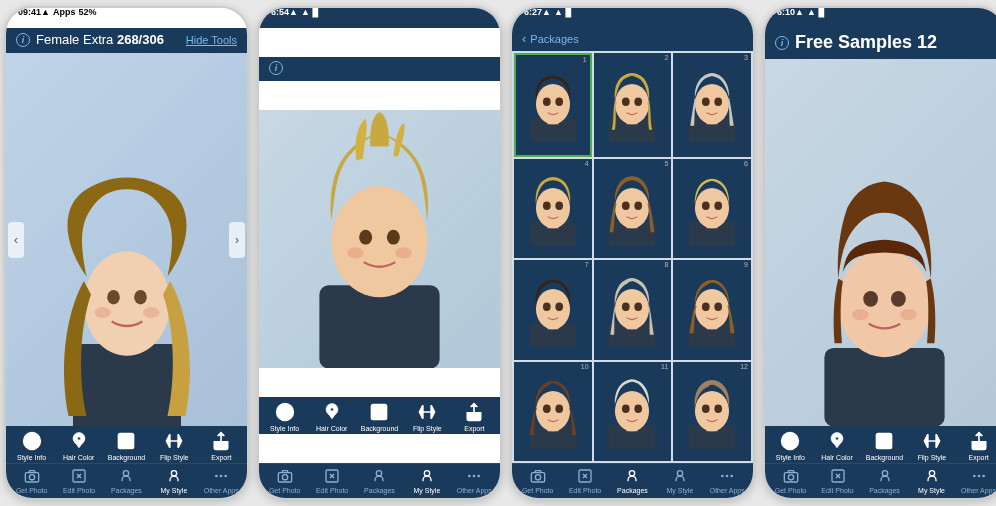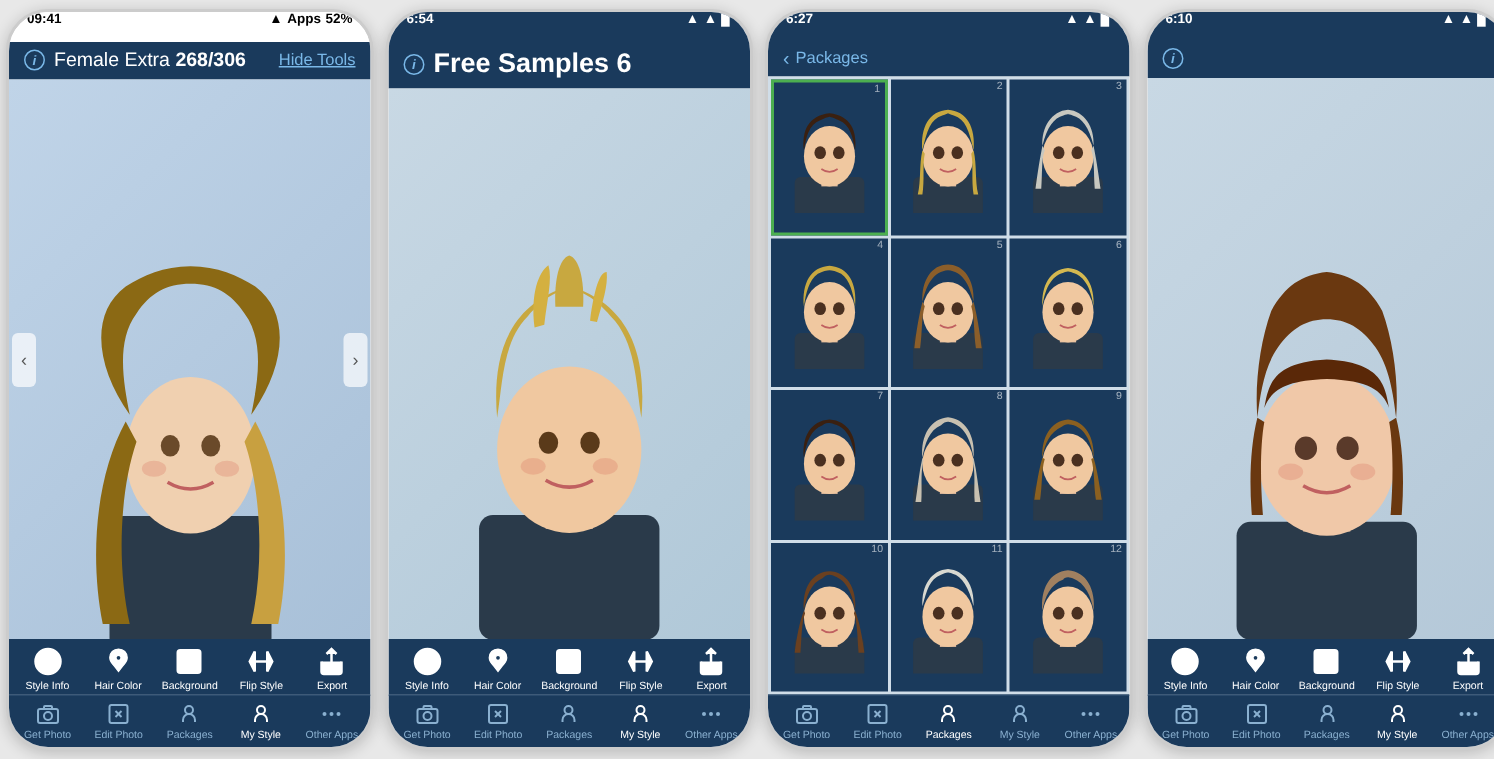--- a/index.html
+++ b/index.html
@@ -20,28 +20,28 @@
       flex-direction: column;
       background: #fff;
       border-radius: 28px;
       overflow: hidden;
       margin: 6px 4px;
       border: 2px solid #ccc;
       box-shadow: 0 2px 10px rgba(0,0,0,0.2);
     }
 
     .phone-1 { width: 245px; flex-shrink: 0; }
-    .phone-2 { width: 245px; flex-shrink: 0; }
+    .phone-2 { width: 245px; flex-shrink: 0; gap: 29px; }
     .phone-3 { width: 245px; flex-shrink: 0; }
     .phone-4 { width: 243px; flex-shrink: 0; }
 
     
     .status-bar {
       display: flex;
-      justify-content: space-between;
+      justify-content: flex-start;
       align-items: center;
       padding: 4px 12px 16px;
       background: #fff;
       font-size: 10px;
       font-weight: 600;
       height: 18px;
     }
 
     .status-bar-dark {
       background: #1a3a5c;
@@ -351,21 +351,20 @@
   <div class="status-bar status-bar-dark">
     <span style="font-size:9px;font-weight:700;color:#fff;">6:54</span>
     <div class="status-icons" style="color:#fff;">
       <span>▲</span>
       <span>▲</span>
       <span>▊</span>
     </div>
   </div>
   <div class="app-header">
     <span class="info-icon">i</span>
-    <span style="font-size:18px;font-weight:700;color:#fff;">Free Samples 6</span>
   </div>
   <div class="content phone-2-bg">
     <div style="width:100%;height:100%;display:flex;align-items:flex-end;justify-content:center;overflow:hidden;">
       <svg viewBox="0 0 200 310" width="185" height="295" xmlns="http://www.w3.org/2000/svg">
 
         <rect x="35" y="225" width="130" height="90" rx="10" fill="#2a3a4a"></rect>
 
         <rect x="83" y="200" width="34" height="35" fill="#e8c0a0"></rect>
 
         <ellipse cx="100" cy="178" rx="52" ry="60" fill="#f0c8a0"></ellipse>
@@ -730,20 +729,21 @@
   <div class="status-bar status-bar-dark">
     <span style="font-size:9px;font-weight:700;color:#fff;">6:10</span>
     <div class="status-icons" style="color:#fff;">
       <span>▲</span>
       <span>▲</span>
       <span>▊</span>
     </div>
   </div>
   <div class="app-header">
     <span class="info-icon">i</span>
+    <span style="font-size:18px;font-weight:700;color:#fff;">Free Samples 12</span>
   </div>
   <div class="content phone-4-bg">
     <div style="width:100%;height:100%;display:flex;align-items:flex-end;justify-content:center;overflow:hidden;">
       <svg viewBox="0 0 200 310" width="185" height="295" xmlns="http://www.w3.org/2000/svg">
 
         <rect x="35" y="230" width="130" height="85" rx="10" fill="#2a3a4a"></rect>
 
         <rect x="83" y="205" width="34" height="32" fill="#e8c0a0"></rect>
 
         <ellipse cx="100" cy="182" rx="50" ry="58" fill="#f0c8a8"></ellipse>

